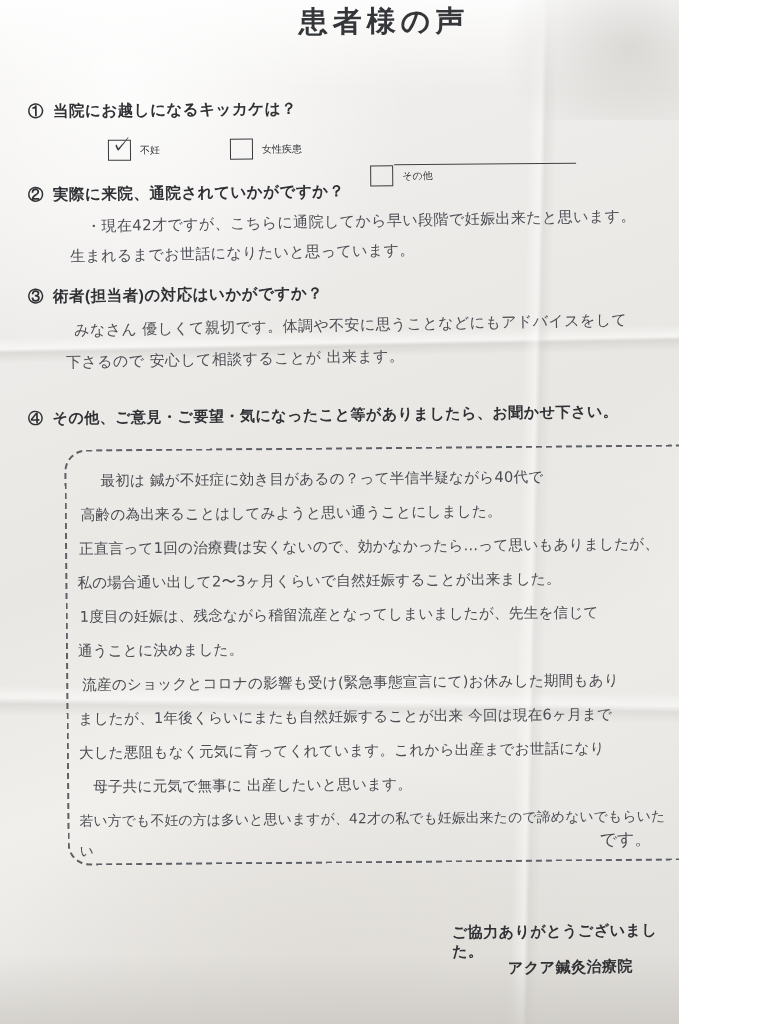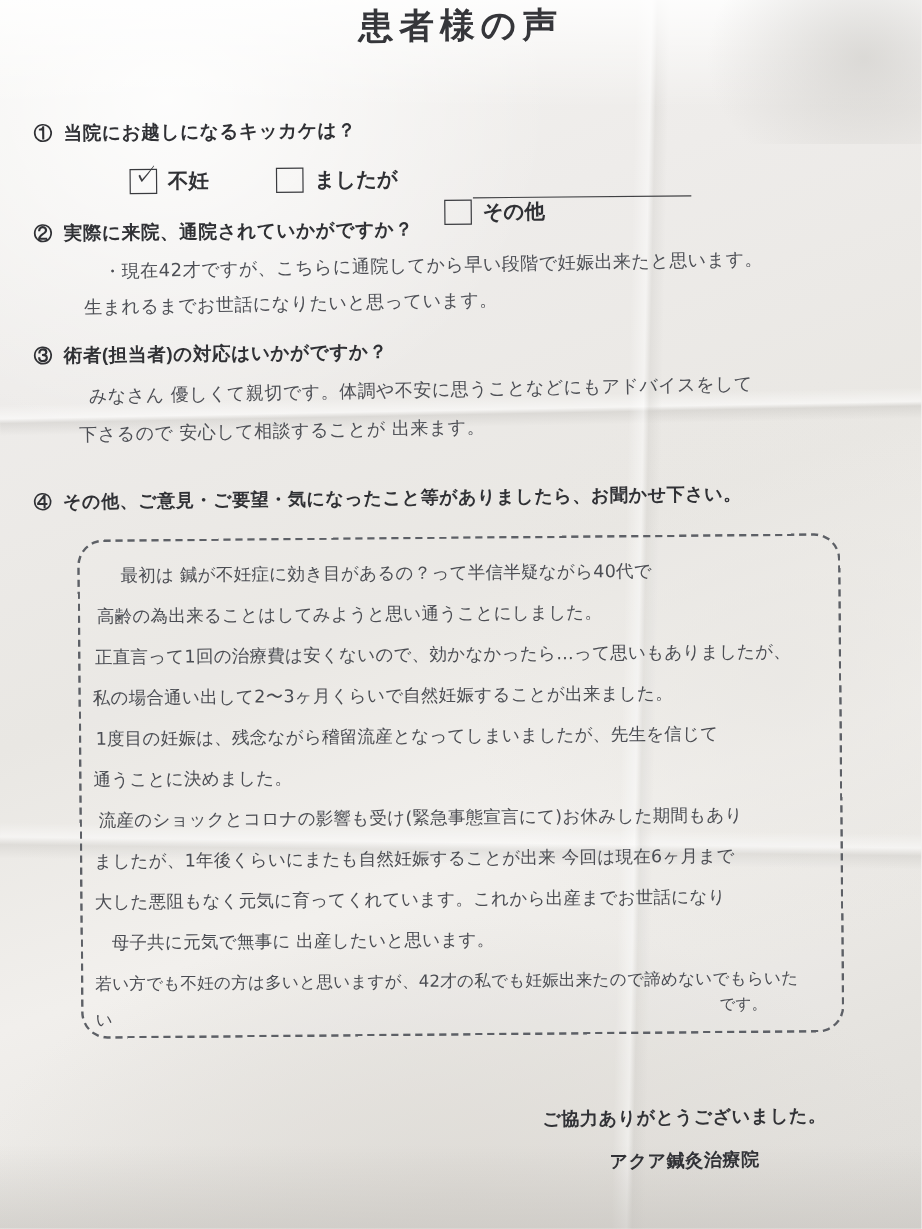--- a/index.html
+++ b/index.html
@@ -10,21 +10,21 @@
   body {
     width: 768px;
     height: 1024px;
     overflow: hidden;
     font-family: "Liberation Sans", sans-serif;
   }
 
   
   .sheet {
     position: relative;
-    width: 768px;
+    width: 679px;
     height: 1024px;
     background:
       radial-gradient(ellipse 60% 40% at 18% 8%, rgba(255,255,255,0.85), rgba(255,255,255,0) 70%),
       radial-gradient(ellipse 50% 35% at 85% 55%, rgba(232,230,226,0.8), rgba(255,255,255,0) 70%),
       radial-gradient(ellipse 70% 30% at 50% 97%, rgba(222,219,214,0.9), rgba(255,255,255,0) 75%),
       linear-gradient(160deg, #f4f3f0 0%, #eeecea 25%, #e9e7e3 48%, #f1efec 66%, #e6e4e0 85%, #dedcd8 100%);
     overflow: hidden;
   }
 
   
@@ -122,22 +122,22 @@
   }
   .box .tick {
     position: absolute;
     left: 2px;
     top: -7px;
     font-size: 20px;
     color: #3d3e42;
     font-family: "Liberation Serif", serif;
   }
   .choice-label {
-    font-size: 17px;
-    font-weight: bold;
+    font-size: 10px;
+    font-weight: normal;
     color: #303135;
   }
   .choice-underline {
     position: absolute;
     left: 286px;
     top: 27px;
     width: 182px;
     height: 0;
     border-bottom: 1.4px solid #404144;
   }
@@ -178,21 +178,21 @@
     line-height: 30.2px;
     color: #4b4d53;
     white-space: pre-wrap;
     letter-spacing: 0.2px;
   }
   .answer-tail {
     position: absolute;
     left: 530px;
     top: 381px;
     font-family: Liberation Mono, monospace;
-    font-size: 13px;
+    font-size: 17px;
     color: #4b4d53;
   }
 
   .thanks {
     position: absolute;
     left: 452px;
     top: 922px;
     font-size: 15px;
     font-weight: bold;
     color: #313236;
@@ -233,21 +233,21 @@
       <div class="choice" style="left:0px; top:0px;">
         <span class="box">
             <span class="tick">✓</span>
           </span>
         <span class="choice-label">不妊</span>
       </div>
       <div class="choice" style="left:122px; top:0px;">
         <span class="box">
             <span class="tick"></span>
           </span>
-        <span class="choice-label">ましたが</span>
+        <span class="choice-label">女性疾患</span>
       </div>
       <div class="choice" style="left:262px; top:0px;margin-top:28px;">
         <span class="box">
             <span class="tick"></span>
           </span>
         <span class="choice-label">その他</span>
       </div>
       <div class="choice-underline"></div>
     </div>
 

